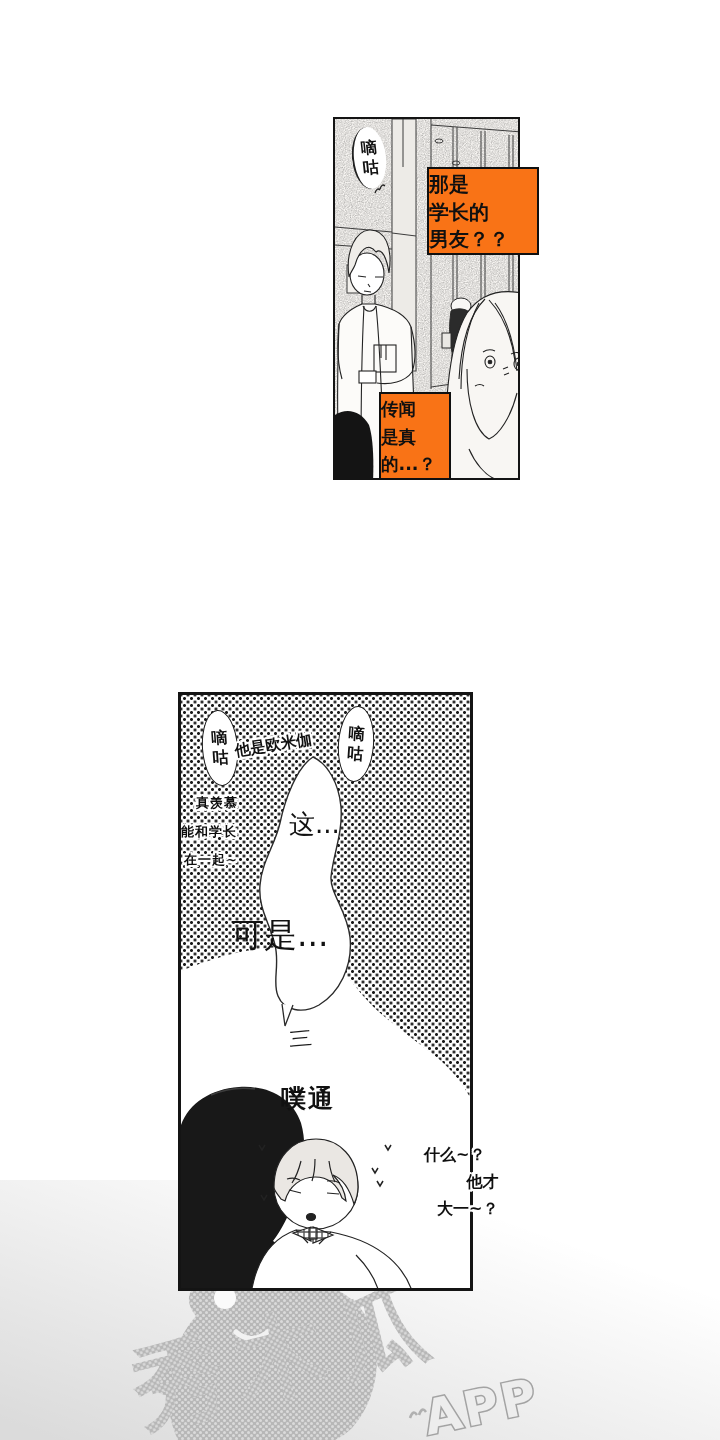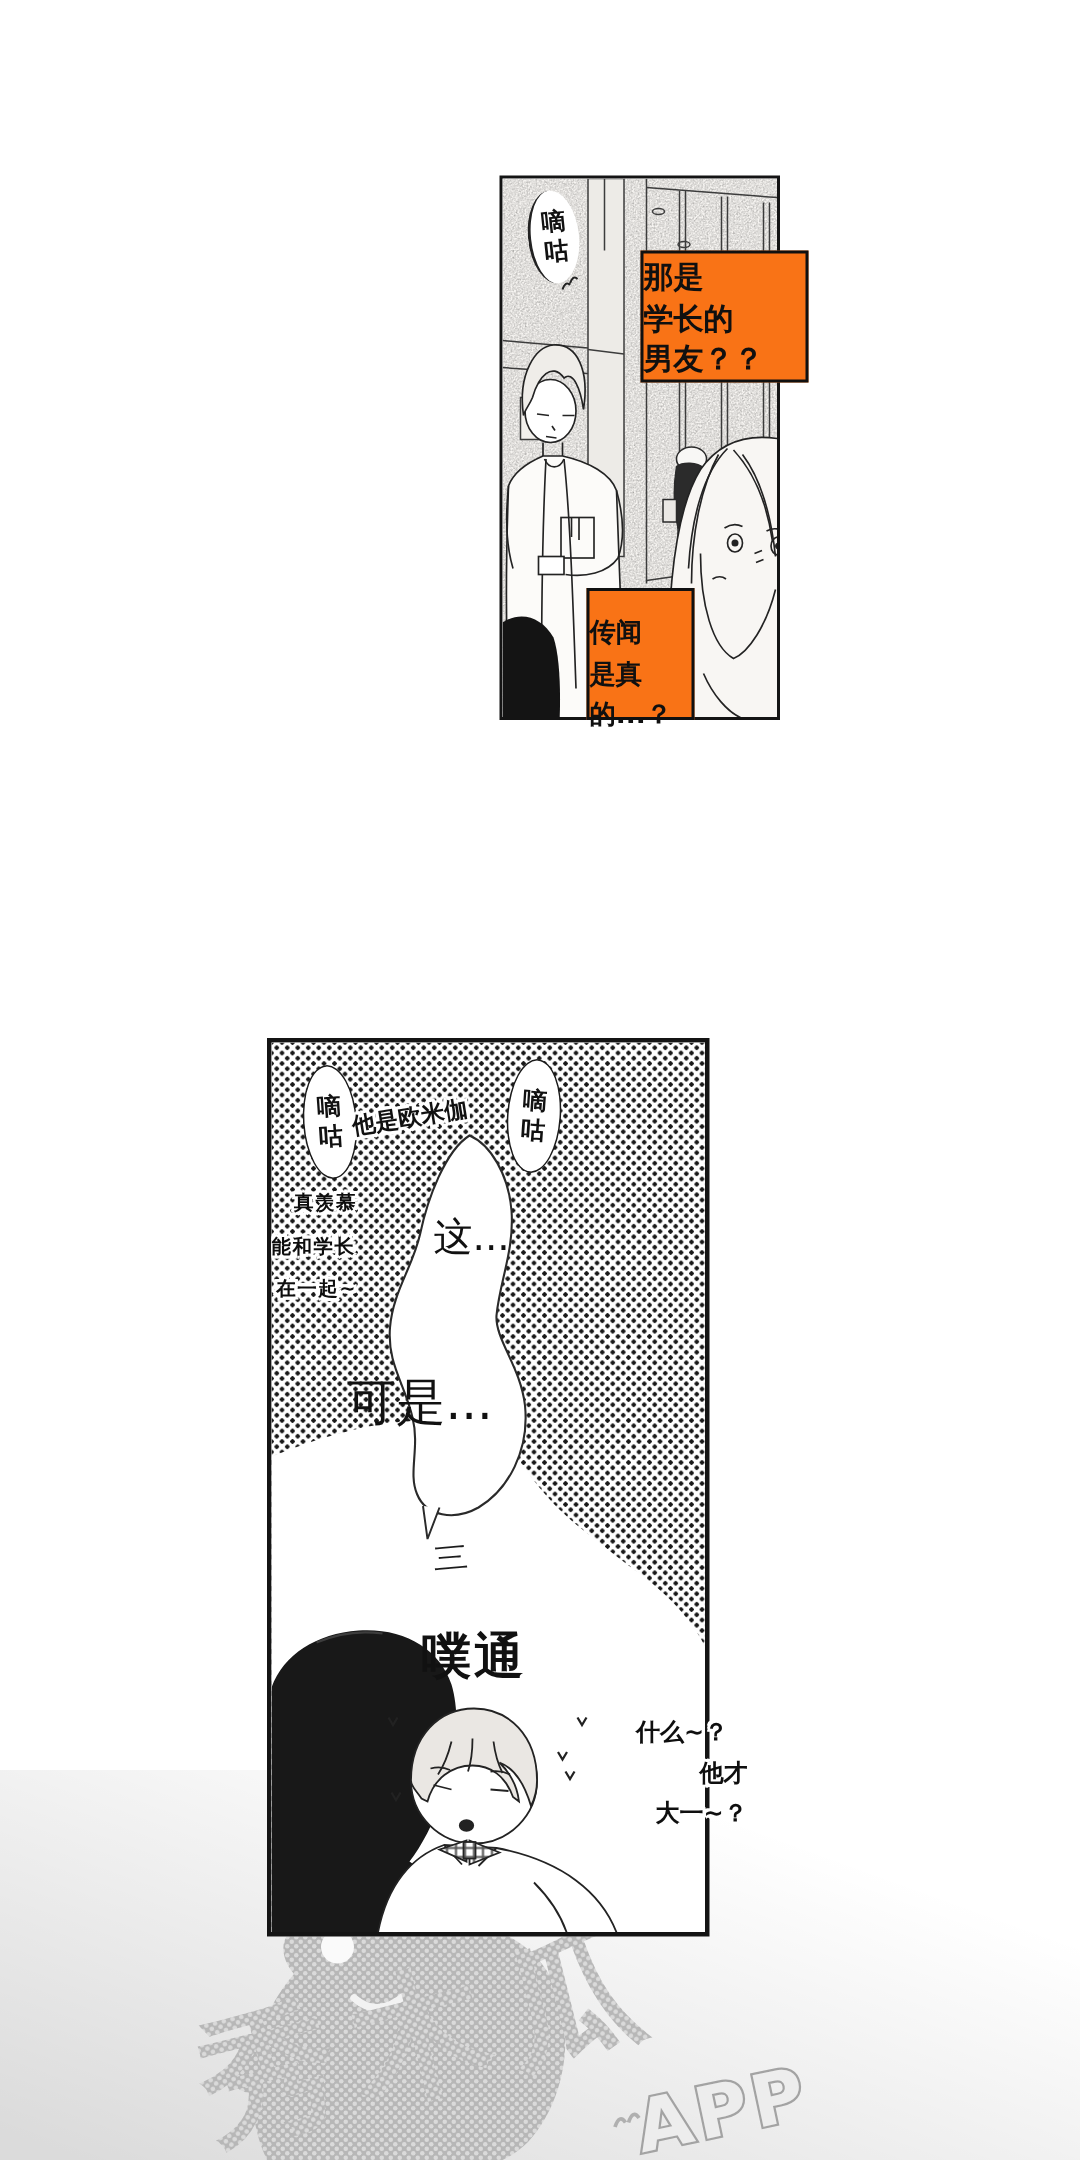--- a/index.html
+++ b/index.html
@@ -21,47 +21,47 @@
   
   .dots{position:absolute;inset:0;background-color:#fefefe;
         background-image:radial-gradient(#181818 1.35px,transparent 1.5px),
                          radial-gradient(#181818 1.35px,transparent 1.5px);
         background-size:7px 7px;background-position:0 0,3.5px 3.5px;}
 
   
   .caption{position:absolute;background:#f97316;border:2.5px solid #101010;box-sizing:border-box;
            text-align:left;font-weight:600;color:#101010;z-index:6;}
   #caption-top{left:427px;top:167px;width:112px;height:88px;font-size:20px;line-height:27.5px;padding-top:2px;}
-  #caption-bottom{left:391px;top:392px;width:72px;height:88px;font-size:17.5px;line-height:27.5px;padding-top:15px;}
+  #caption-bottom{left:379px;top:392px;width:72px;height:88px;font-size:17.5px;line-height:27.5px;padding-top:2px;}
 
   
   .murmur{position:absolute;background:#fff;border-radius:50%;display:flex;align-items:center;
           justify-content:center;color:#111;font-weight:600;z-index:4;box-sizing:border-box;}
   .murmur .vtext{width:18px;word-break:break-all;text-align:center;font-size:16px;line-height:20px;}
   #murmur-p1{left:17px;top:8px;width:34px;height:62px;border-left:2px solid #222;transform:rotate(-6deg);}
   #murmur-left{left:21px;top:15px;width:36px;height:76px;border:1.5px solid #1a1a1a;transform:rotate(-4deg);}
   #murmur-right{left:157px;top:11px;width:36px;height:76px;border:1.5px solid #1a1a1a;transform:rotate(4deg);}
 
   
   .halo{text-shadow:-2px 0 #fff,2px 0 #fff,0 -2px #fff,0 2px #fff,
         -1.5px -1.5px #fff,1.5px 1.5px #fff,-1.5px 1.5px #fff,1.5px -1.5px #fff,
         -2px -2px #fff,2px 2px #fff,2px -2px #fff,-2px 2px #fff;}
 
   #whisper-slant{position:absolute;left:54px;top:46px;font-size:15.5px;font-weight:600;color:#111;
                  transform:rotate(-9deg);transform-origin:left center;white-space:nowrap;z-index:4;}
   #whisper-left{position:absolute;left:0;top:94px;font-size:13px;font-weight:600;color:#0d0d0d;
                 line-height:28.5px;letter-spacing:1px;z-index:4;white-space:nowrap;}
   #whisper-left .l1{margin-left:15px;}
-  #whisper-left .l3{margin-left:3px;text-align:right;}
+  #whisper-left .l3{margin-left:3px;}
 
   .freetext{position:absolute;color:#111;white-space:nowrap;z-index:4;}
   #thought-1{left:108px;top:112px;font-size:26px;font-weight:500;}
   #thought-2{left:50px;top:218px;font-size:33px;font-weight:500;}
   #beat-mark{left:110px;top:331px;font-size:19px;color:#1c1c1c;transform:rotate(-5deg) scale(1.25,1);}
-  #sfx-thump{left:100px;top:387px;font-size:33px;font-weight:600;letter-spacing:2px;}
+  #sfx-thump{left:100px;top:387px;font-size:25px;font-weight:600;letter-spacing:2px;}
 
   #speech-right{position:absolute;left:424px;top:1141px;z-index:6;font-size:16px;font-weight:600;
                 color:#0f0f0f;line-height:27px;white-space:nowrap;}
   #speech-right .l2{margin-left:22px;text-align:right;}
   #speech-right .l3{margin-left:13px;}
 
   .wm{position:absolute;left:118px;top:1272px;width:470px;height:168px;z-index:2;}
 </style>
 </head>
 <body>

